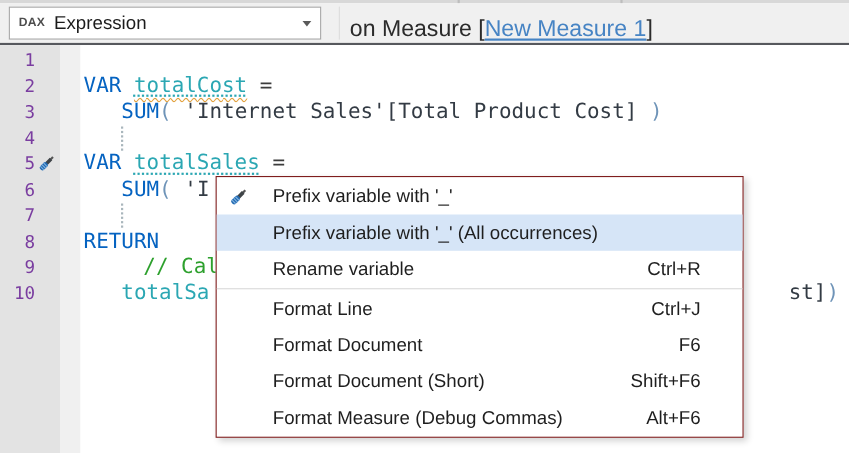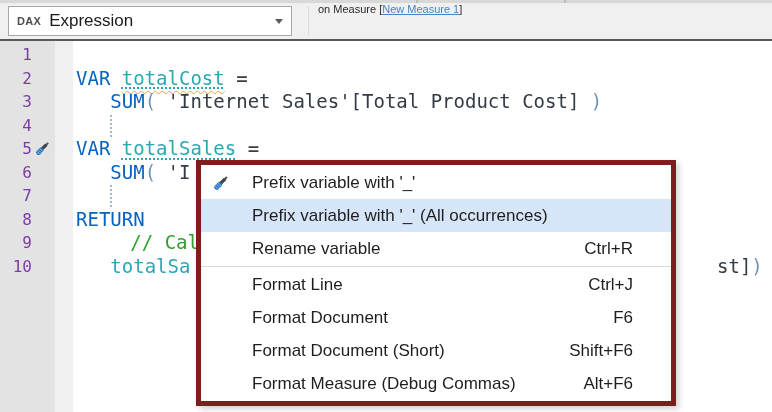--- a/index.html
+++ b/index.html
@@ -14,22 +14,22 @@
   .toolbar{position:absolute;left:0;top:3px;width:772px;height:38px;background:#f0f0f0;
            border-bottom:2px solid #56585d;box-sizing:border-box;}
   .combo{position:absolute;left:8px;top:3px;width:284px;height:30px;background:#fff;
          border:1px solid #a6a6a6;box-sizing:border-box;display:flex;align-items:center;
          padding:0 8px;cursor:default;}
   .daxbadge{font-size:11px;font-weight:bold;color:#4d4d4d;letter-spacing:.3px;margin-right:8px;}
   .combolabel{font-size:17px;color:#1b1b1b;}
   .caret{margin-left:auto;width:0;height:0;border-left:4.5px solid transparent;
          border-right:4.5px solid transparent;border-top:5px solid #5a5a5a;}
   .tbdivider{position:absolute;left:308px;top:3px;height:30px;width:1px;background:#dcdcdc;}
-  .contexttext{position:absolute;left:318px;top:0;height:36px;display:flex;align-items:flex-start;
-               font-size:11px;color:#2b2b2b;white-space:pre;}
+  .contexttext{position:absolute;left:318px;top:0;height:36px;display:flex;align-items:flex-end;
+               font-size:21px;color:#2b2b2b;white-space:pre;}
   .contextlink{color:var(--link,#4784c4);text-decoration:underline;cursor:pointer;}
 
   
   .editor{position:absolute;left:0;top:41px;width:772px;height:371px;background:#fff;}
   .gutterbg{position:absolute;left:0;top:0;width:55px;height:371px;background:#e3e3e3;}
   .iconmarginbg{position:absolute;left:55px;top:0;width:18px;height:371px;background:#f0f0f0;}
   .gutter{position:absolute;left:0;top:2px;width:73px;}
   .grow{height:23.5px;display:flex;align-items:center;}
   .lnum{display:block;width:32px;text-align:right;font-family:"DejaVu Sans Mono",monospace;
         font-size:16px;color:var(--line_number,#7a3da0);}
@@ -47,21 +47,21 @@
   .wavy{text-decoration-line:underline;text-decoration-style:wavy;
         text-decoration-color:var(--warning_squiggle,#e2a13e);
         text-decoration-thickness:1px;text-underline-offset:5px;}
   .dotted{text-decoration-line:underline;text-decoration-style:dotted;
           text-decoration-color:var(--variable,#2ba7b3);
           text-decoration-thickness:2px;text-underline-offset:3px;}
   .fragment{position:absolute;left:683px;top:213.5px;margin-left:34px;}
 
   
   .menu{position:absolute;left:196px;top:160px;width:480px;background:#fff;
-        border:5px solid #7f1d1d;box-shadow:3px 3px 6px rgba(0,0,0,.18);
+        border:1px solid #7f1d1d;box-shadow:3px 3px 6px rgba(0,0,0,.18);
         box-sizing:border-box;padding:1px 0;z-index:5;}
   .mitem{height:33px;display:flex;align-items:center;padding:0 38px 0 11px;
          font-size:17px;color:#1e1e1e;cursor:default;}
   .mitem.hl{background:var(--menu_highlight,#d6e5f7);}
   .micon{width:18px;height:18px;margin-right:22px;flex:0 0 18px;}
   .mlabel{flex:1;white-space:nowrap;}
   .mshortcut{white-space:nowrap;}
   .msep{height:1px;background:#d9d9d9;margin:1px 0;}
 </style>
 </head>

